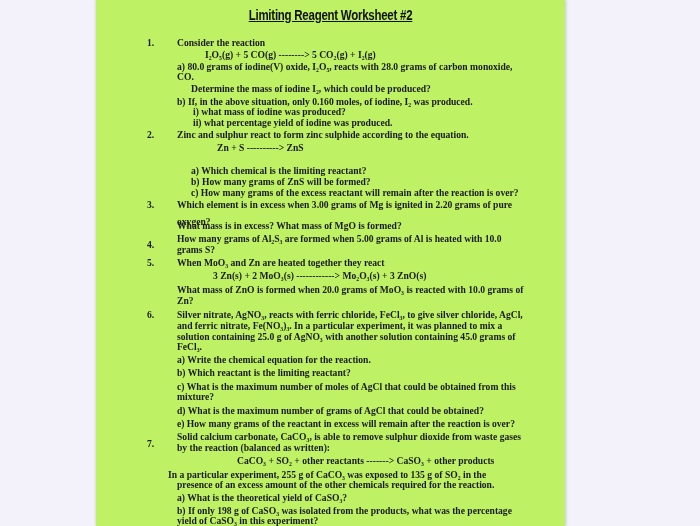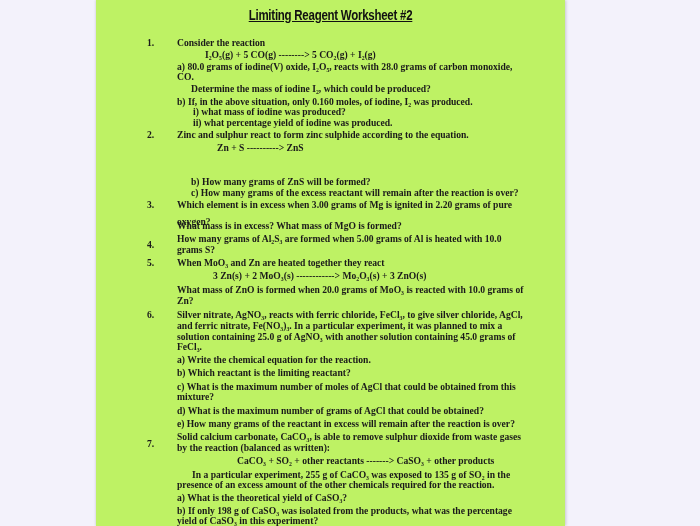--- a/index.html
+++ b/index.html
@@ -40,20 +40,21 @@
   <div class="line" style="left:81px;top:61px">a)  80.0 grams of iodine(V) oxide, I₂O₅, reacts with 28.0 grams of carbon monoxide,</div>
   <div class="line" style="left:81px;top:71px">CO.</div>
   <div class="line" style="left:95px;top:83px">Determine the mass of iodine I₂, which could be produced?</div>
   <div class="line" style="left:81px;top:96px">b)  If, in the above situation, only 0.160 moles, of iodine, I₂ was produced.</div>
   <div class="line" style="left:97px;top:106px">i) what mass of iodine was produced?</div>
   <div class="line" style="left:97px;top:117px">ii) what percentage yield of iodine was produced.</div>
 
   <span class="num" style="top:129px">2.</span>
   <div class="line" style="left:81px;top:129px">Zinc and sulphur react to form zinc sulphide according to the equation.</div>
   <div class="line" style="left:121px;top:142px">Zn  +  S  ----------&gt; ZnS</div>
+  <div class="line" style="left:95px;top:165px">a) Which chemical is the limiting reactant?</div>
   <div class="line" style="left:95px;top:176px">b)  How many grams of ZnS will be formed?</div>
   <div class="line" style="left:95px;top:187px">c)  How many grams of the excess reactant will remain after the reaction is over?</div>
 
   <span class="num" style="top:199px">3.</span>
   <div class="line" style="left:81px;top:199px">Which element is in excess when 3.00 grams of Mg is ignited in 2.20 grams of pure</div>
   <div class="line" style="left:81px;top:216px">oxygen?</div>
   <div class="line" style="left:81px;top:220px">What mass is in excess? What mass of MgO is formed?</div>
 
   <span class="num" style="top:239px">4.</span>
   <div class="line" style="left:81px;top:233px">How many grams of Al₂S₃ are formed when 5.00 grams of Al is heated with 10.0</div>
@@ -74,18 +75,18 @@
   <div class="line" style="left:81px;top:367px">b)  Which reactant is the limiting reactant?</div>
   <div class="line" style="left:81px;top:381px">c)  What is the maximum number of moles of AgCl that could be obtained from this</div>
   <div class="line" style="left:81px;top:391px">mixture?</div>
   <div class="line" style="left:81px;top:405px">d)  What is the maximum number of grams of AgCl that could be obtained?</div>
   <div class="line" style="left:81px;top:418px">e)  How many grams of the reactant in excess will remain after the reaction is over?</div>
 
   <span class="num" style="top:438px">7.</span>
   <div class="line" style="left:81px;top:431px">Solid calcium carbonate, CaCO₃, is able to remove sulphur dioxide from waste gases</div>
   <div class="line" style="left:81px;top:442px">by the reaction (balanced as written):</div>
   <div class="line" style="left:141px;top:455px">CaCO₃  +  SO₂  + other reactants -------&gt; CaSO₃ + other products</div>
-  <div class="line" style="left:96px;top:469px">In a particular experiment, 255 g of CaCO₃ was exposed to 135 g of SO₂ in the</div>
+  <div class="line" style="left:72px;top:469px">In a particular experiment, 255 g of CaCO₃ was exposed to 135 g of SO₂ in the</div>
   <div class="line" style="left:81px;top:479px">presence of an excess amount of the other chemicals required for the reaction.</div>
   <div class="line" style="left:81px;top:492px">a)  What is the theoretical yield of CaSO₃?</div>
   <div class="line" style="left:81px;top:505px">b)  If only 198 g of CaSO₃ was isolated from the products, what was the percentage</div>
   <div class="line" style="left:81px;top:515px">yield of CaSO₃ in this experiment?</div>
 </div>
 
 </body></html>

